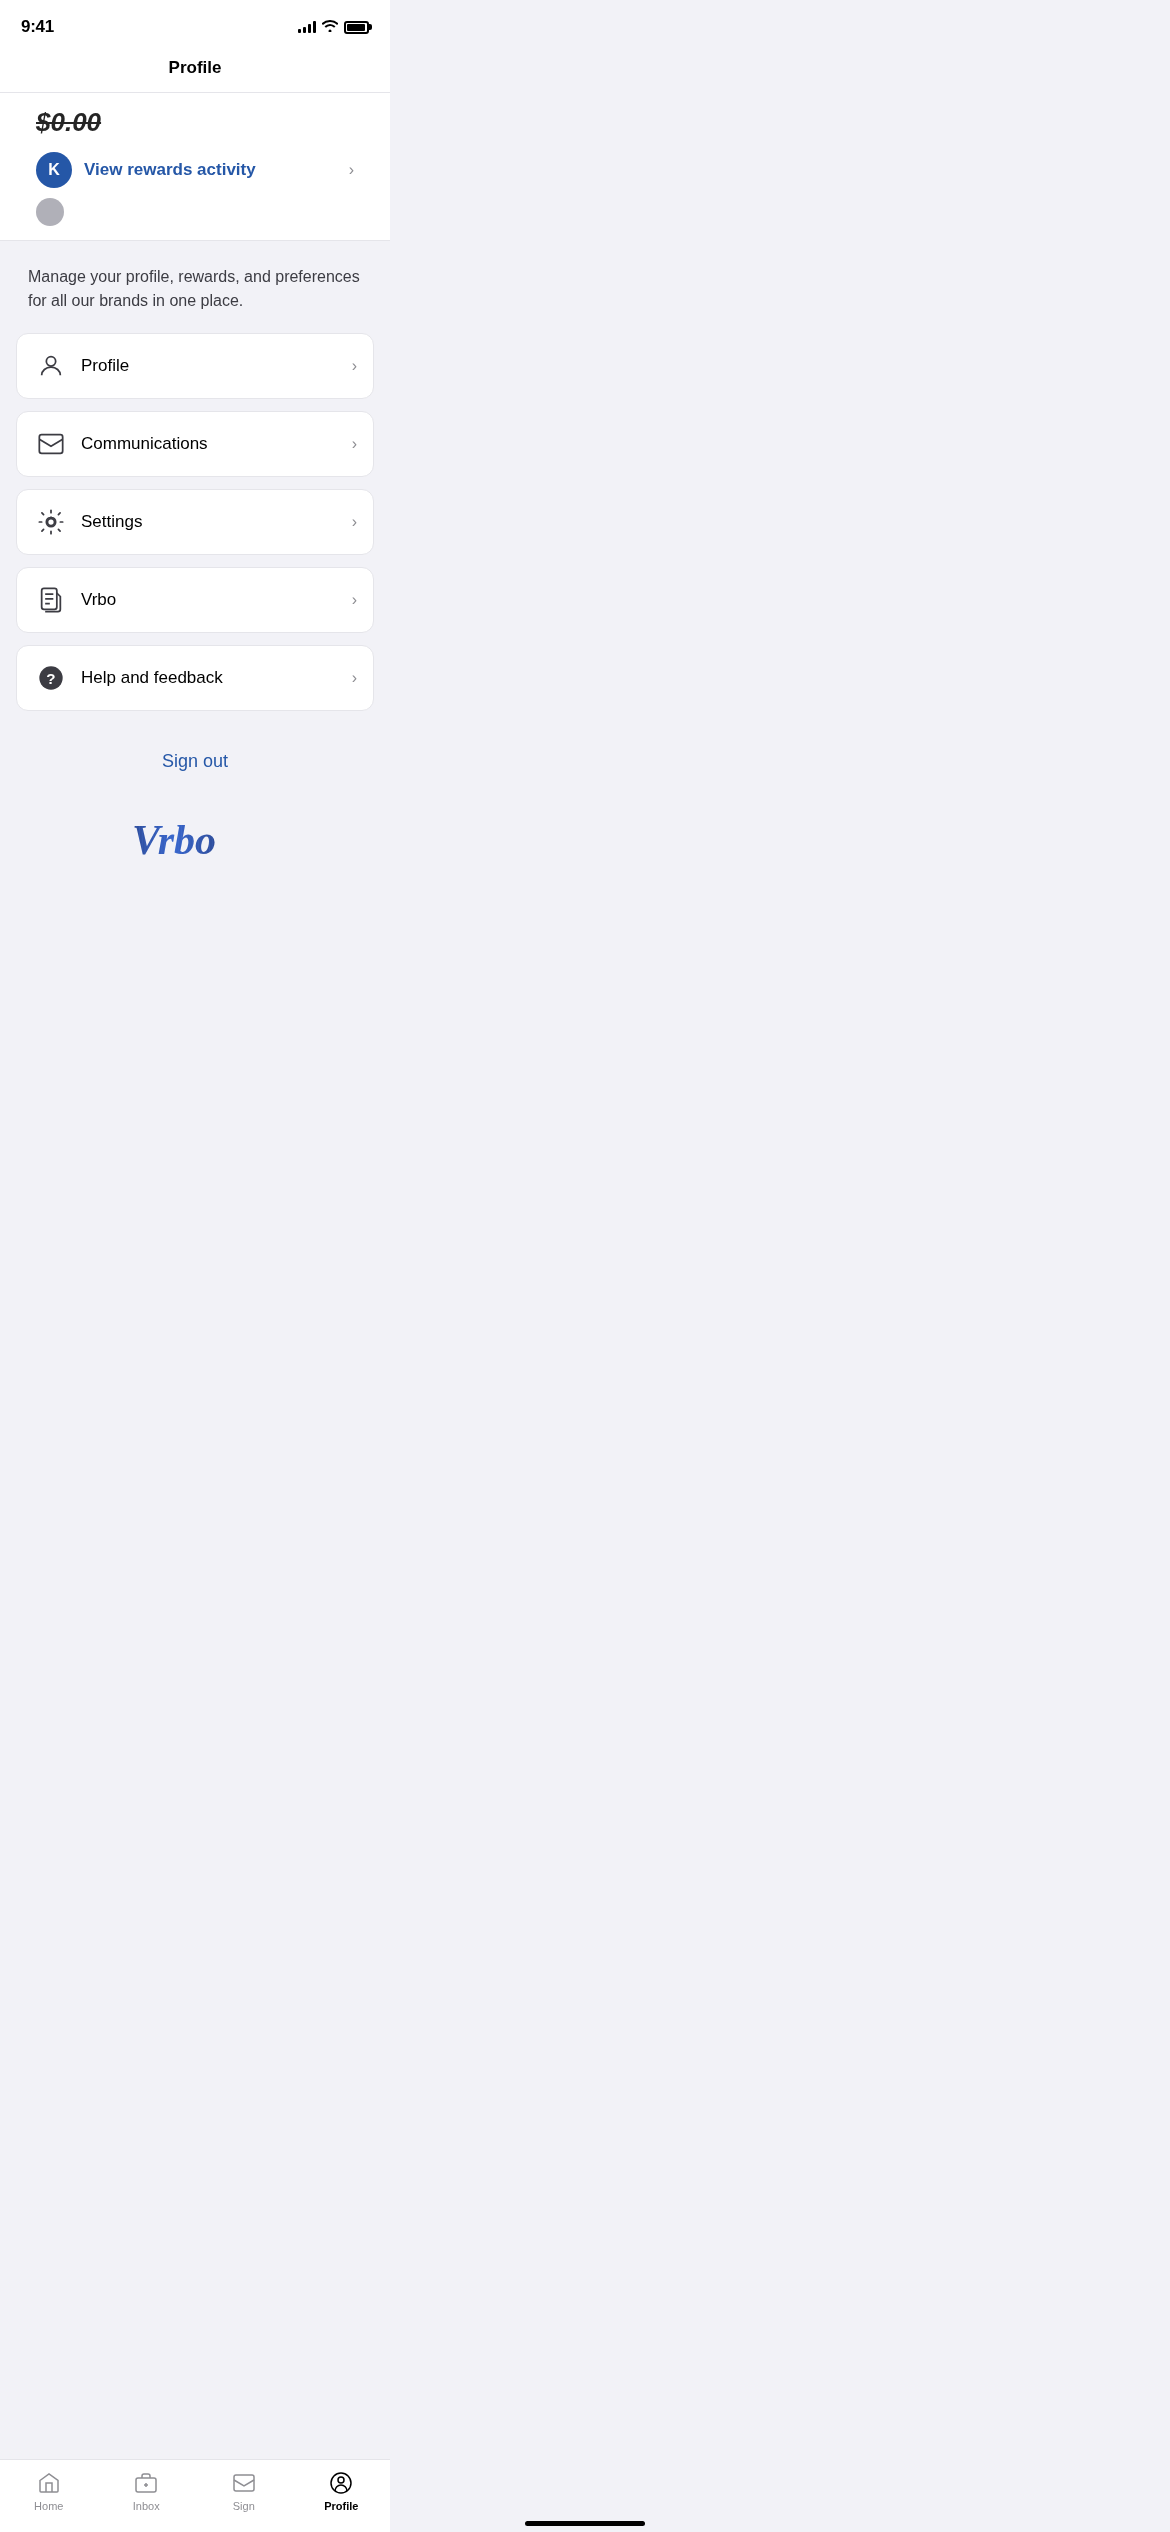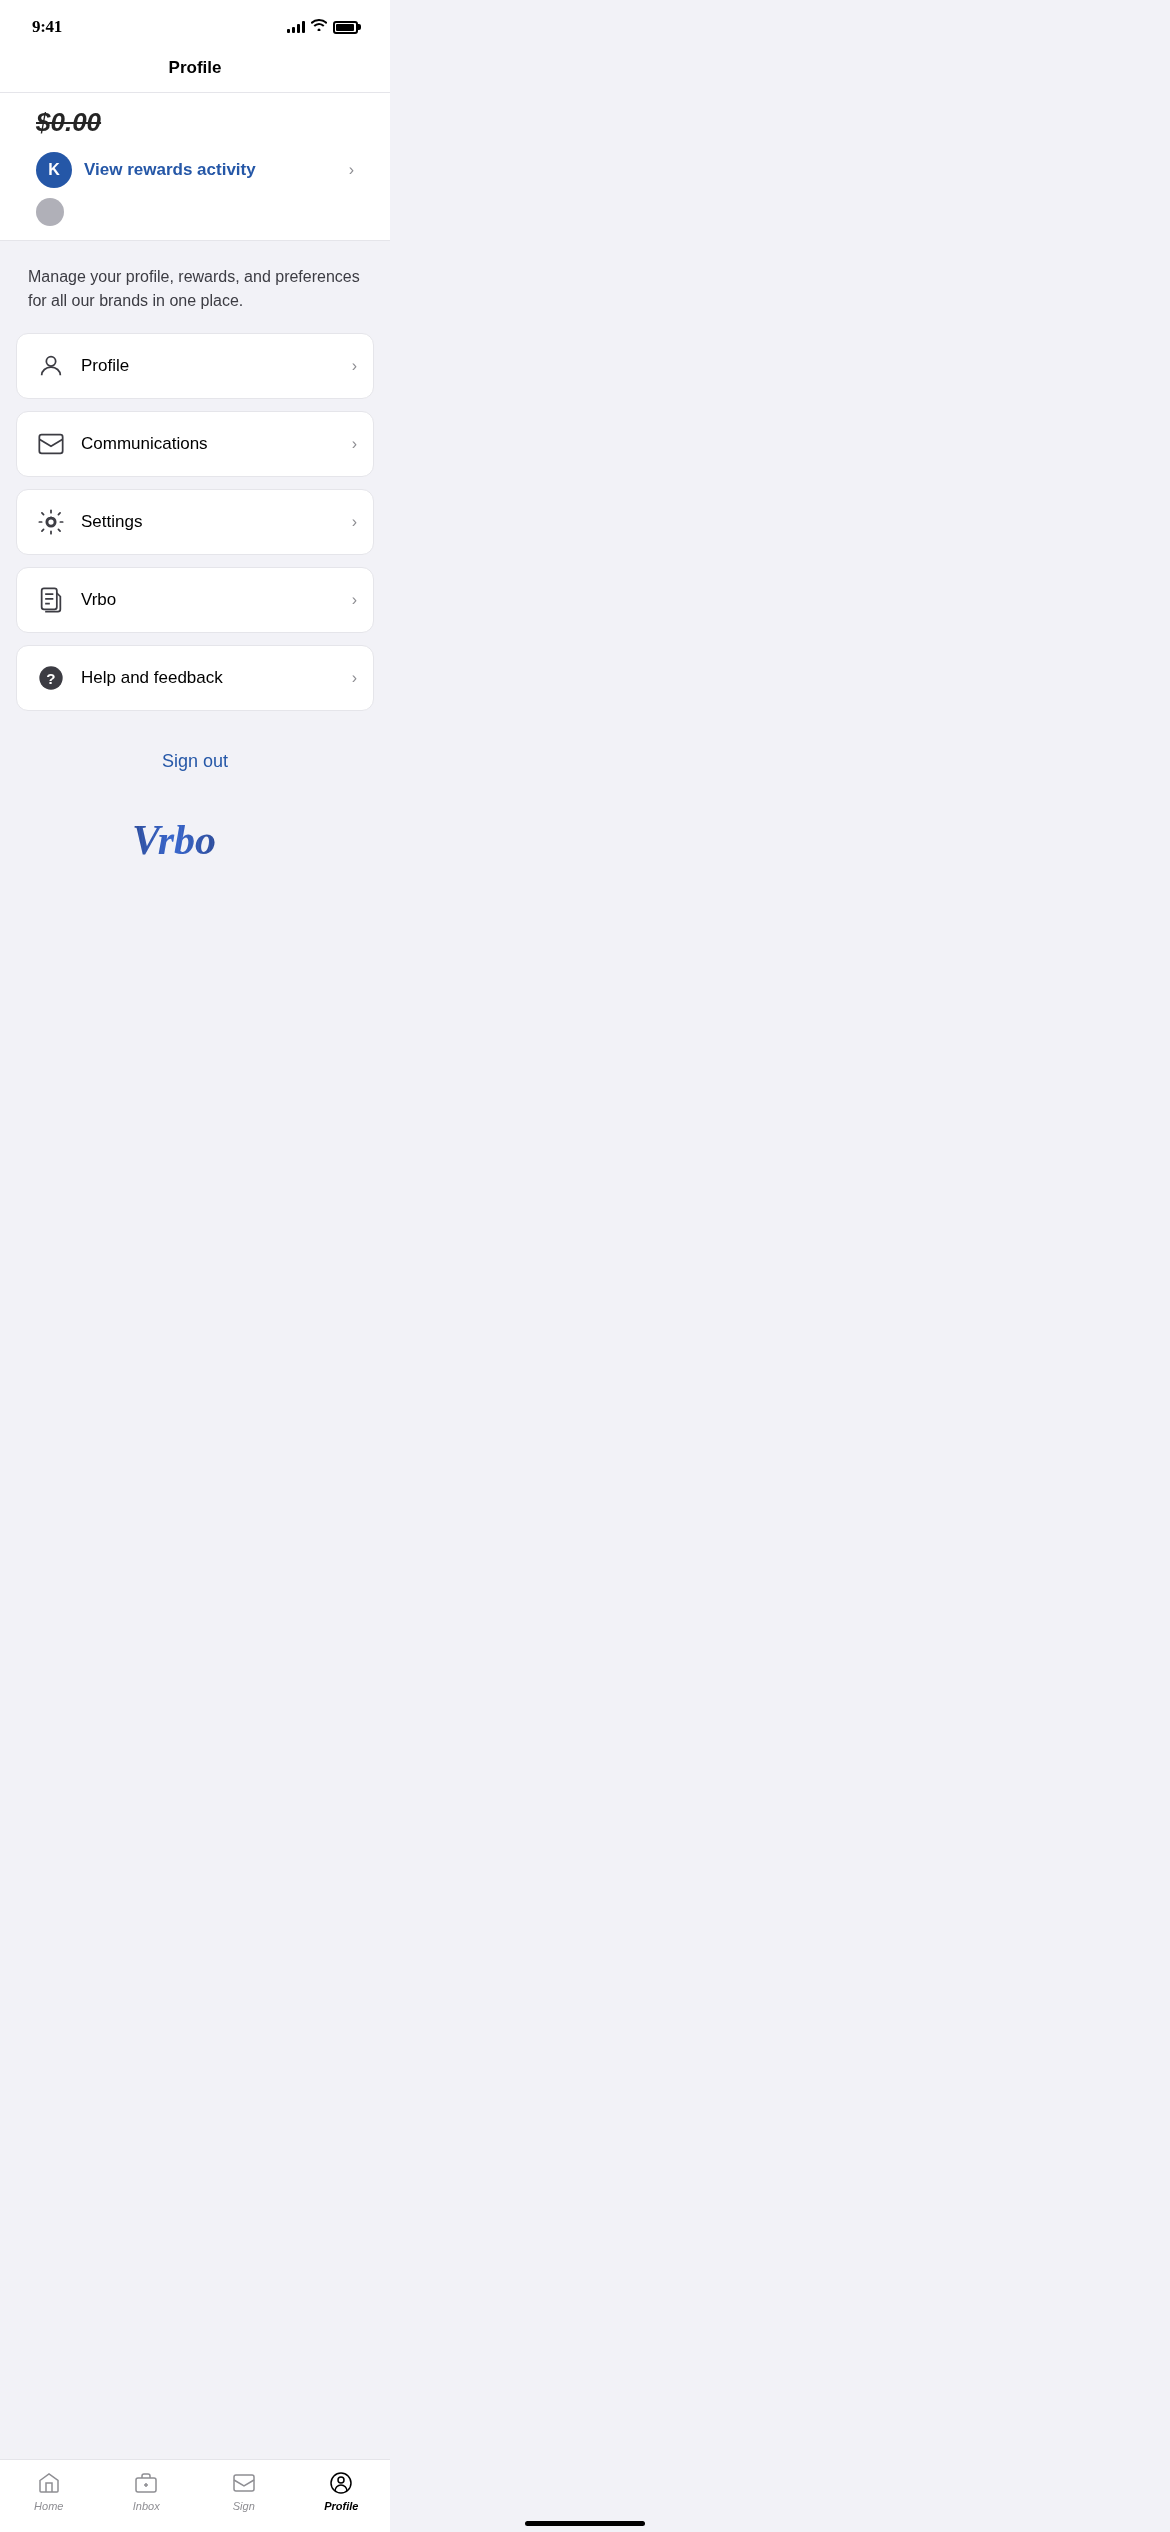--- a/index.html
+++ b/index.html
@@ -13,23 +13,22 @@
       overflow-x: hidden;
       position: relative;
     }
 
     
     .status-bar {
       background: #ffffff;
       display: flex;
       justify-content: space-between;
       align-items: center;
-      padding: 14px 32px 8px;
+      padding: 14px 21px 8px;
       height: 48px;
-      font-family: Liberation Serif, serif;
     }
 
     .status-time {
       font-size: 17px;
       font-weight: 600;
       color: #000;
       letter-spacing: -0.3px;
     }
 
     .status-icons {
@@ -283,21 +282,20 @@
       width: 26px;
       height: 26px;
       display: flex;
       align-items: center;
       justify-content: center;
     }
 
     .tab-label {
       font-size: 11px;
       color: #8e8e93;
-      font-style: italic;
     }
 
     .tab-label.active {
       color: #000;
       font-weight: 600;
     }
 
     .tab-icon svg {
       width: 24px;
       height: 24px;

